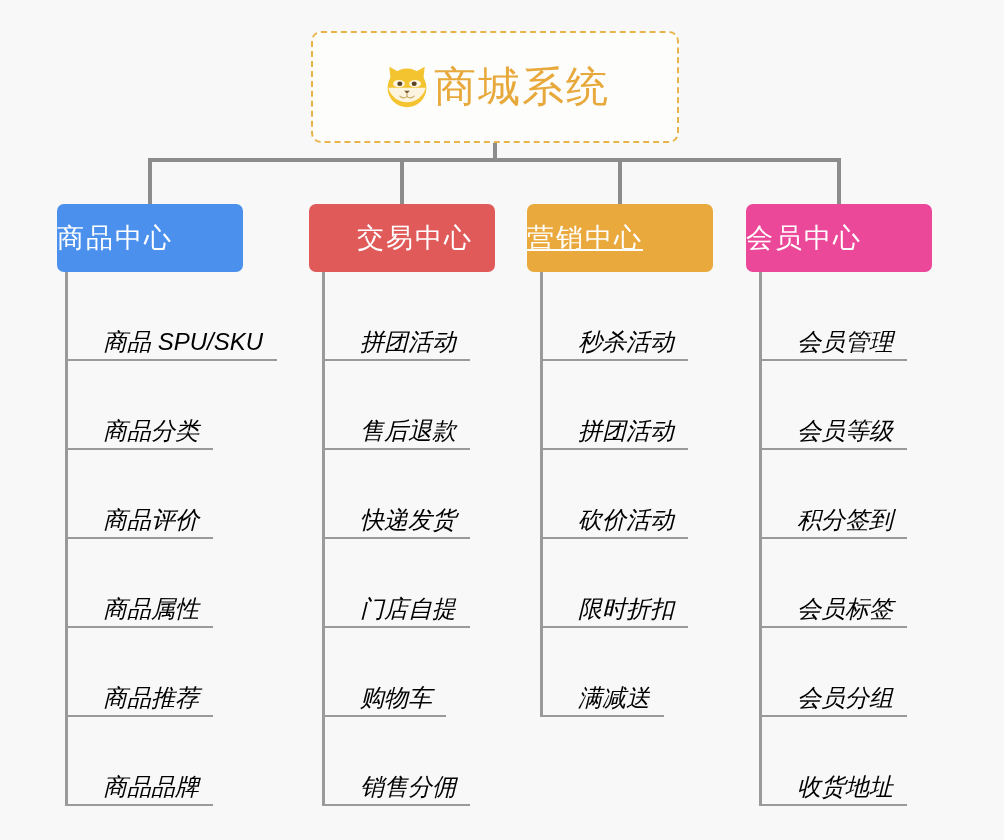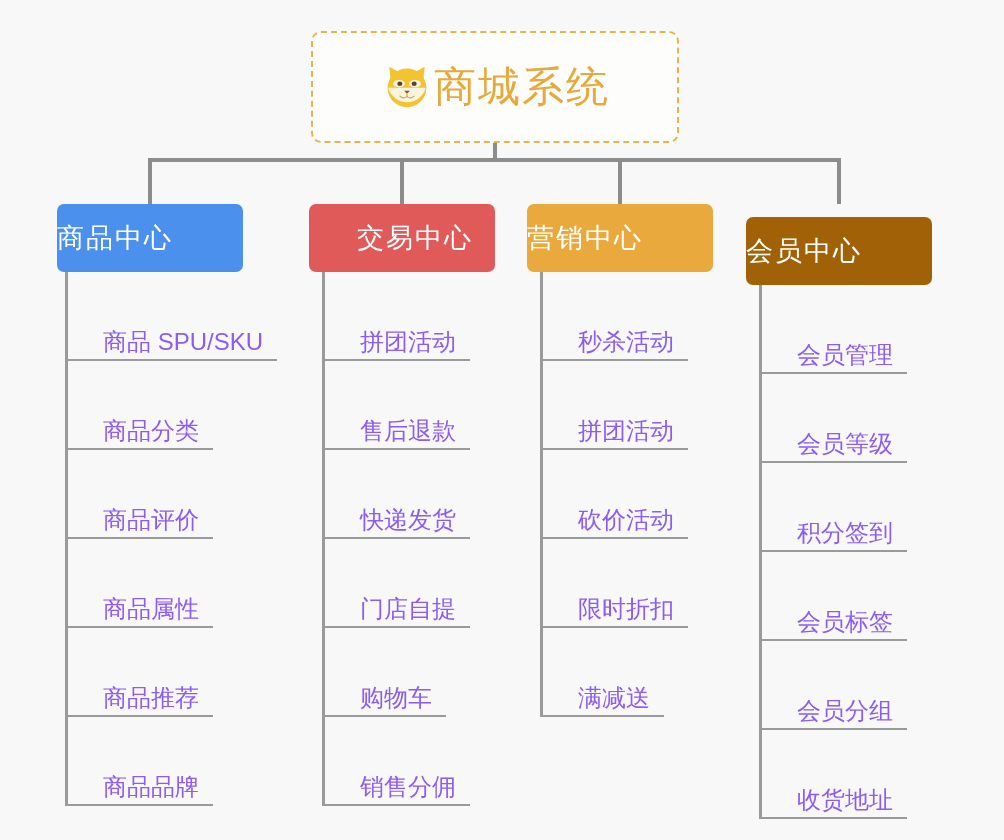--- a/index.html
+++ b/index.html
@@ -92,44 +92,45 @@
   .leaf {
     position: relative;
     height: 89px;
     box-sizing: border-box;
     display: flex;
     align-items: flex-end;
     padding-left: 38px;
   }
   .leaf-label {
     font-size: 24px;
-    color: #8b5cf6;
+    color: #000000;
     line-height: 1.1;
     padding-bottom: 6px;
     white-space: nowrap;
+    font-style: italic;
   }
   .leaf-underline {
     position: absolute;
     left: 0;
     bottom: 0;
     height: 2px;
     background: #9a9a9a;
   }
 
   
   #col-0 { left: 57px;  width: 186px; }
   #col-1 { left: 309px; width: 186px; }
   #col-2 { left: 527px; width: 186px; }
   #col-3 { left: 746px; width: 186px; }
 
   #col-0 .cat-box { background: #4a90ec; }
   #col-1 .cat-box { background: #e15a5a; padding-left: 48px; }
-  #col-2 .cat-box { background: #eaa93c; }
+  #col-2 .cat-box { background: #eaa93c; text-decoration: underline; }
   #col-3 .cat-box { background: #77c council; }
-  #col-3 .cat-box { background: #a16207; margin-top: 13px; }
+  #col-3 .cat-box { background: #ec4899; }
 
   #col-0 .leaf-list { margin-left: 8px; }
   #col-1 .leaf-list { margin-left: 13px; }
   #col-2 .leaf-list { margin-left: 13px; }
   #col-3 .leaf-list { margin-left: 13px; }
 </style>
 </head>
 <body>
 
 <div id="diagram">

